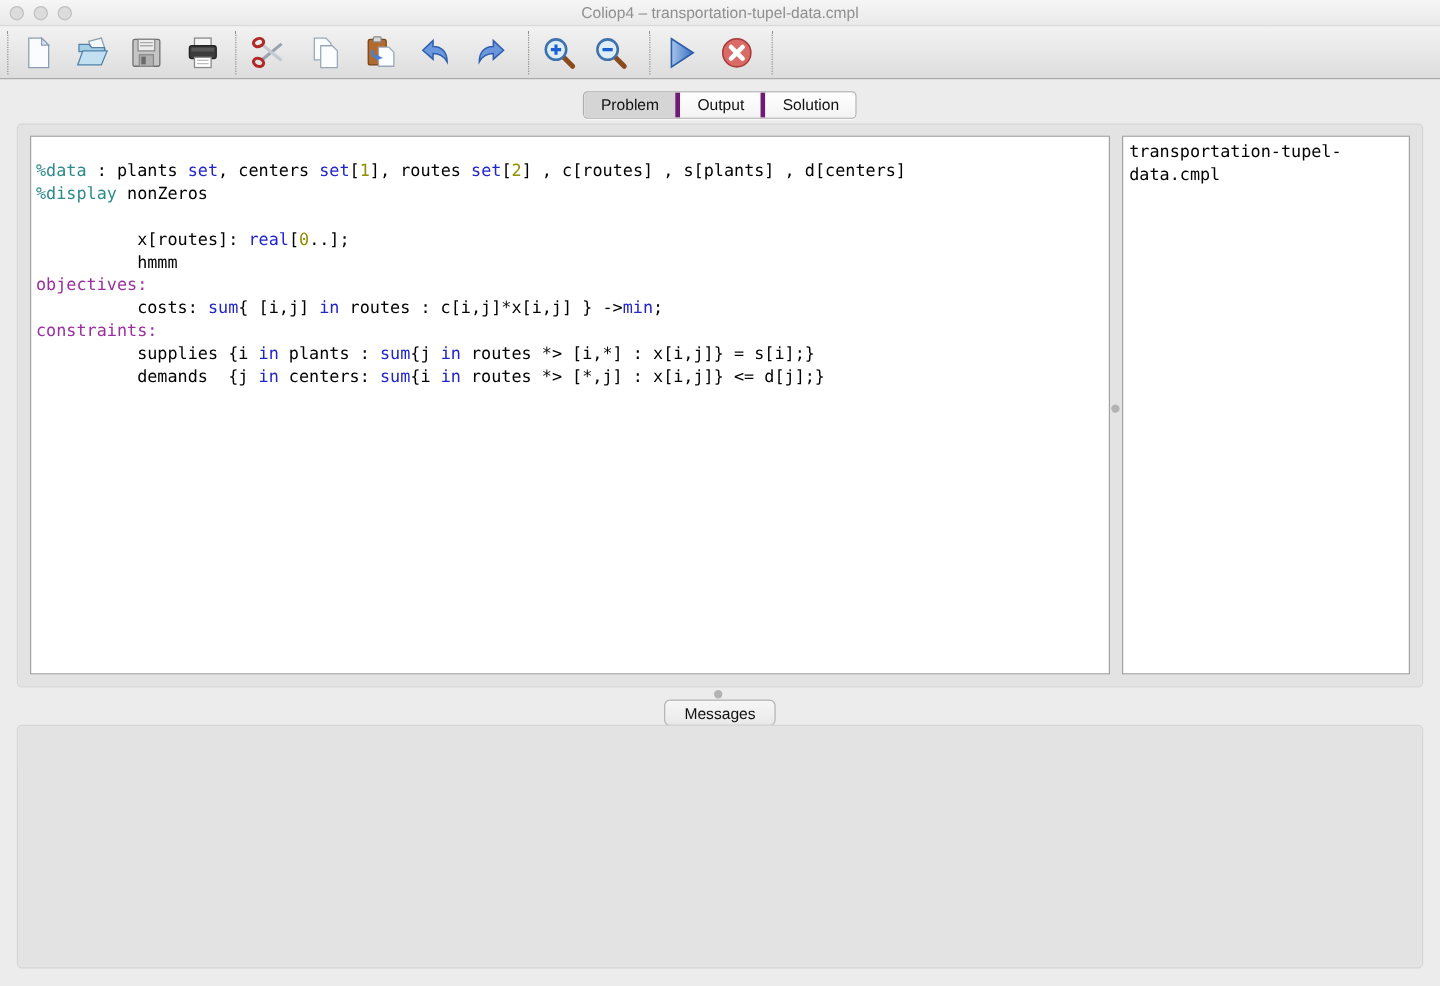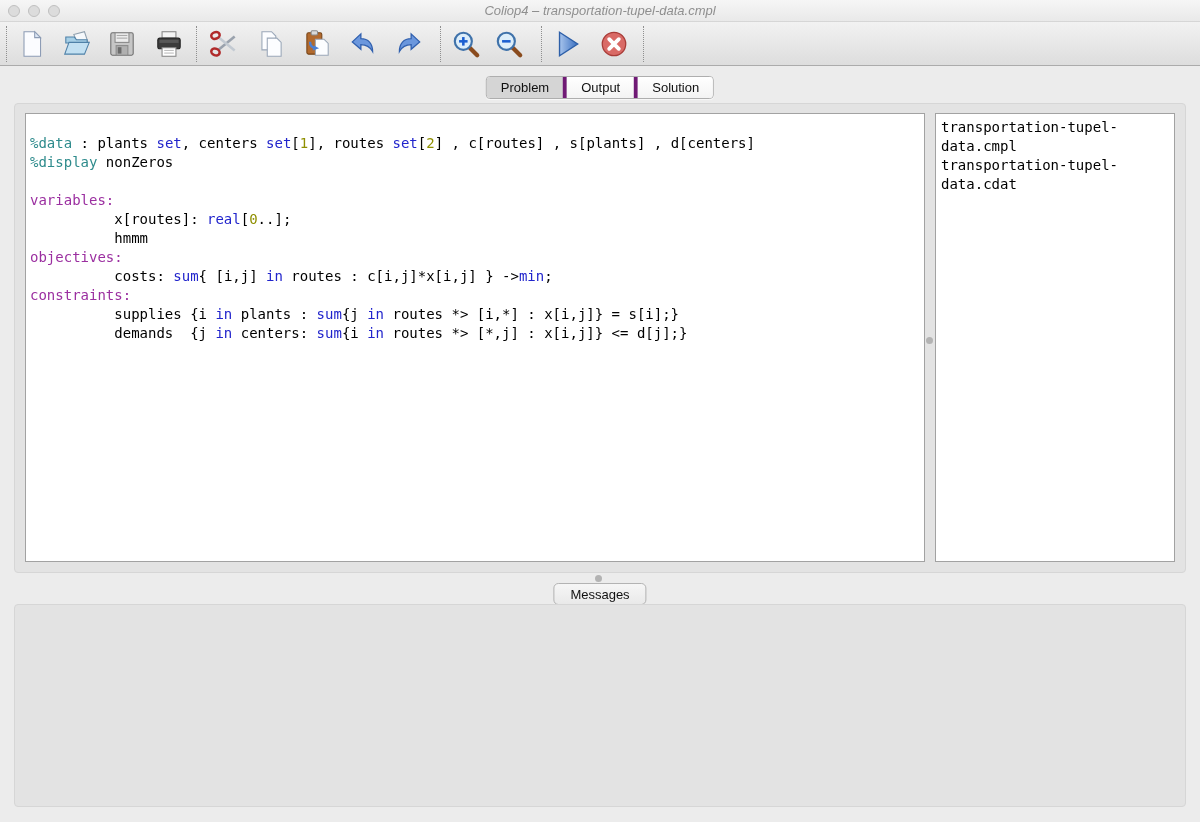--- a/index.html
+++ b/index.html
@@ -6,21 +6,21 @@
   html,body { width:1200px; height:822px; }
   body { font-family:"Liberation Sans", sans-serif; background:#ececec; }
   .window { position:relative; width:1200px; height:822px; background:#ececec; overflow:hidden; }
 
   
   .titlebar { position:absolute; left:0; top:0; width:1200px; height:22px;
     background:linear-gradient(#f6f6f6,#e9e9e9); border-bottom:1px solid #d6d6d6; }
   .traffic-lights { position:absolute; left:8px; top:5px; display:flex; gap:8px; }
   .tl { width:12px; height:12px; border-radius:50%; background:#dcdcdc; border:1px solid #c0c0c0; display:inline-block; }
   .win-title { position:absolute; left:0; right:0; top:3px; text-align:center;
-    font-size:13px; color:#8f8f8f;font-style:italic; }
+    font-size:13px; color:#8f8f8f; }
 
   
   .toolbar { position:absolute; left:0; top:22px; width:1200px; height:44px;
     background:linear-gradient(#f2f2f2,#dddddd); border-bottom:1px solid #ababab; }
   .tb-btn { position:absolute; top:5px; width:36px; height:34px; background:none; border:none; padding:1px; cursor:default; }
   .tb-btn svg { width:32px; height:32px; display:block; }
   .tb-sep { position:absolute; top:4px; height:36px; width:0; border-left:1px dotted #8f8f8f; }
 
   
   .seg-tabs { position:absolute; top:76px; left:600px; transform:translateX(-50%);
@@ -202,37 +202,35 @@
     <button class="seg">Solution</button>
   </div>
 
   <div class="frame top-frame"></div>
 
   <div class="whitebox editor-box mono">
     <div class="editor">
         <div class="code-line"><span class="tok-d">%data</span><span class="tok-t"> : plants </span><span class="tok-k">set</span><span class="tok-t">, centers </span><span class="tok-k">set</span><span class="tok-t">[</span><span class="tok-n">1</span><span class="tok-t">], routes </span><span class="tok-k">set</span><span class="tok-t">[</span><span class="tok-n">2</span><span class="tok-t">] , c[routes] , s[plants] , d[centers]</span></div>
         <div class="code-line"><span class="tok-d">%display</span><span class="tok-t"> nonZeros</span></div>
         <div class="code-line">&nbsp;</div>
-        <div class="code-line"><span class="tok-s">variables:</span></div>
         <div class="code-line"><span class="tok-t">          x[routes]: </span><span class="tok-k">real</span><span class="tok-t">[</span><span class="tok-n">0</span><span class="tok-t">..];</span></div>
         <div class="code-line"><span class="tok-t">          hmmm</span></div>
         <div class="code-line"><span class="tok-s">objectives:</span></div>
         <div class="code-line"><span class="tok-t">          costs: </span><span class="tok-k">sum</span><span class="tok-t">{ [i,j] </span><span class="tok-k">in</span><span class="tok-t"> routes : c[i,j]*x[i,j] } -&gt;</span><span class="tok-k">min</span><span class="tok-t">;</span></div>
         <div class="code-line"><span class="tok-s">constraints:</span></div>
         <div class="code-line"><span class="tok-t">          supplies {i </span><span class="tok-k">in</span><span class="tok-t"> plants : </span><span class="tok-k">sum</span><span class="tok-t">{j </span><span class="tok-k">in</span><span class="tok-t"> routes *&gt; [i,*] : x[i,j]} = s[i];}</span></div>
         <div class="code-line"><span class="tok-t">          demands  {j </span><span class="tok-k">in</span><span class="tok-t"> centers: </span><span class="tok-k">sum</span><span class="tok-t">{i </span><span class="tok-k">in</span><span class="tok-t"> routes *&gt; [*,j] : x[i,j]} &lt;= d[j];}</span></div>
       </div>
   </div>
 
   <div class="vsplit-dot"></div>
 
   <div class="whitebox files-box mono">
     <div class="files">
       <div class="file-item">transportation-tupel-data.cmpl</div>
-      <div class="file-item">transportation-tupel-data.cdat</div>
     </div>
   </div>
 
   <div class="hsplit-dot"></div>
   <button class="messages-tab">Messages</button>
 
   <div class="frame bottom-frame"></div>
 
 
 </div>

